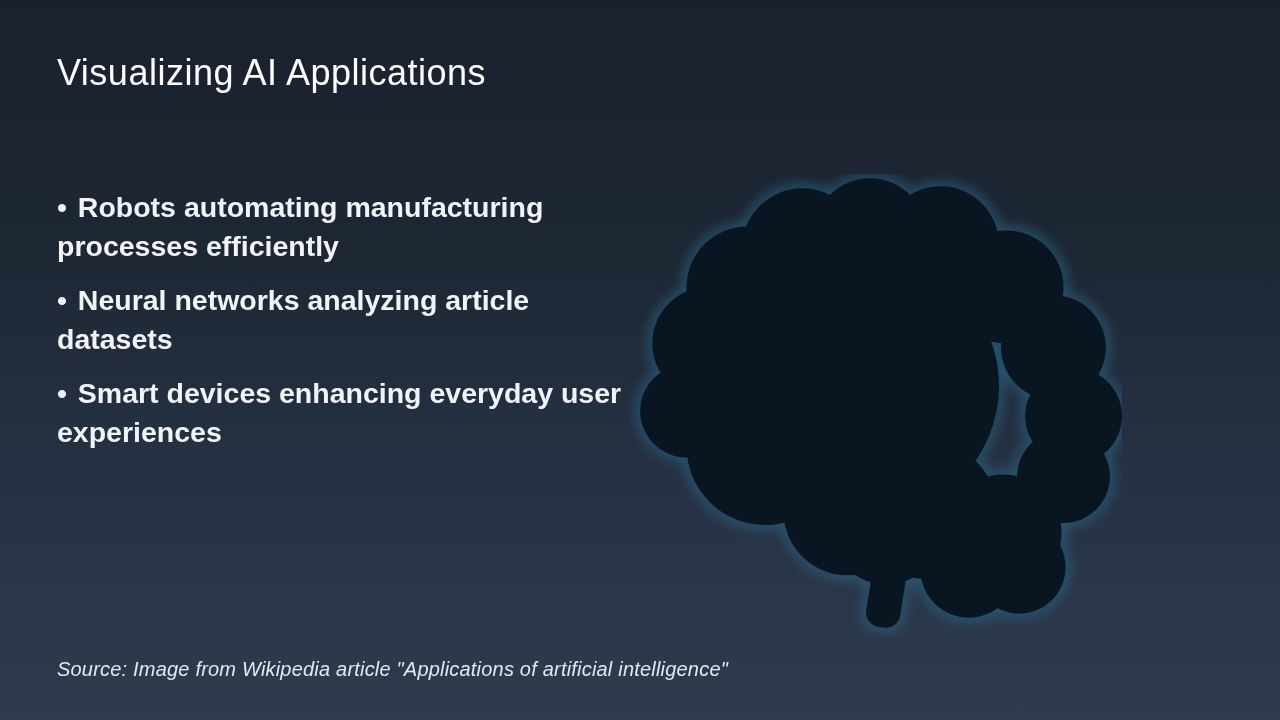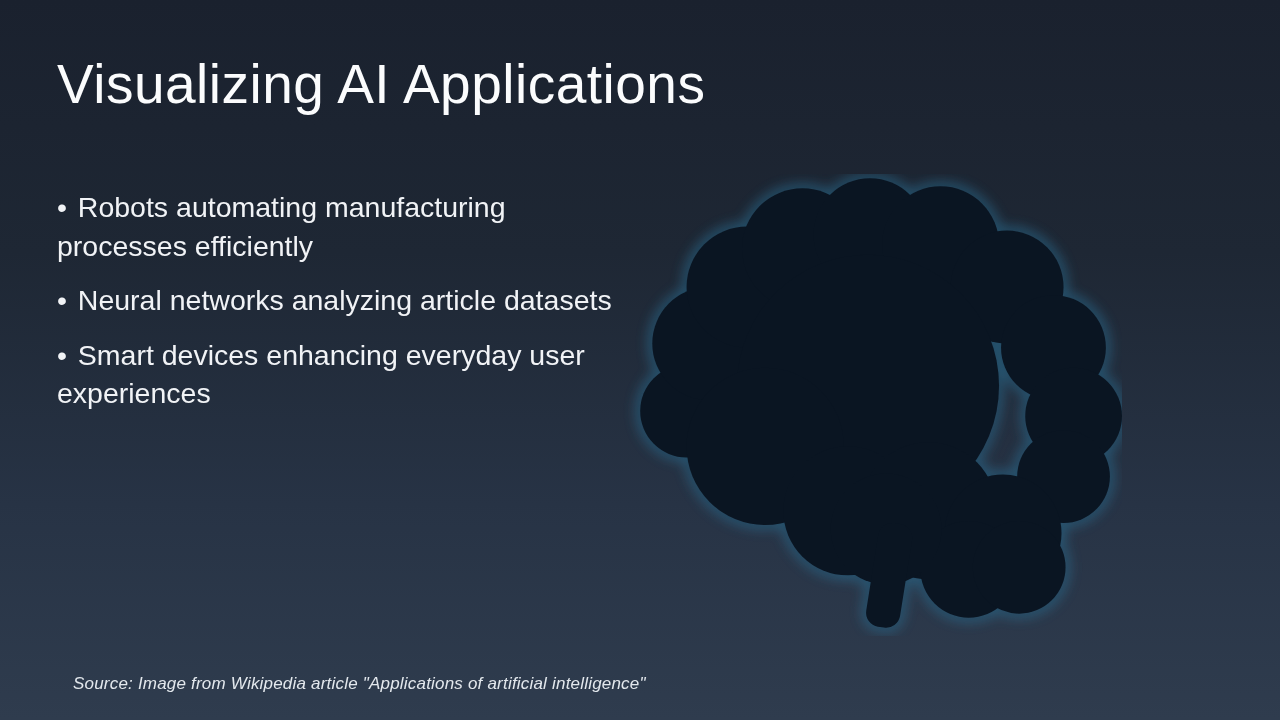--- a/index.html
+++ b/index.html
@@ -8,32 +8,32 @@
     font-family:"Liberation Sans","DejaVu Sans",sans-serif;
     background:#1a212e;
   }
   .slide{
     position:relative;width:1280px;height:720px;
     background:linear-gradient(180deg,#1a212e 0%,#1d2633 30%,#27334 55%,#2a3748 78%,#2f3c4e 100%);
     background:linear-gradient(180deg,#1a212e 0%,#1e2734 35%,#273345 70%,#2f3c4e 100%);
   }
   .title{
     position:absolute;left:57px;top:52px;margin:0;
-    font-size:55px;font-weight:400;letter-spacing:.5px;
+    font-size:36px;font-weight:400;letter-spacing:.5px;
     color:#fbfcfd;
   }
   .bullets{
     position:absolute;left:57px;top:188px;width:565px;
     font-size:28.5px;line-height:38.5px;color:#f1f3f6;
   }
-  .bullet{margin:0 0 16px 0;}
+  .bullet{margin:0 0 16px 0;font-weight:bold;}
   .bullet .marker{margin-right:.38em;}
   .source{
-    position:absolute;left:57px;top:658px;margin:16px;
-    font-size:17px;font-style:italic;color:#e3e8ed;letter-spacing:.2px;
+    position:absolute;left:57px;top:658px;margin:0;
+    font-size:20px;font-style:italic;color:#e3e8ed;letter-spacing:.2px;
   }
   .brain-figure{
     position:absolute;left:616px;top:174px;width:506px;height:462px;margin:0;
   }
   .brain-figure svg{display:block;width:100%;height:100%;}
 </style>
 </head>
 <body>
 
 <div class="slide">

